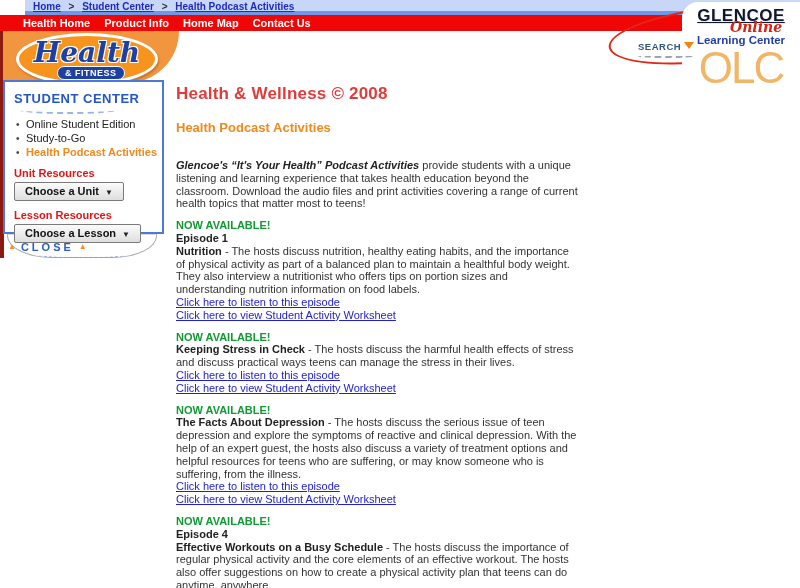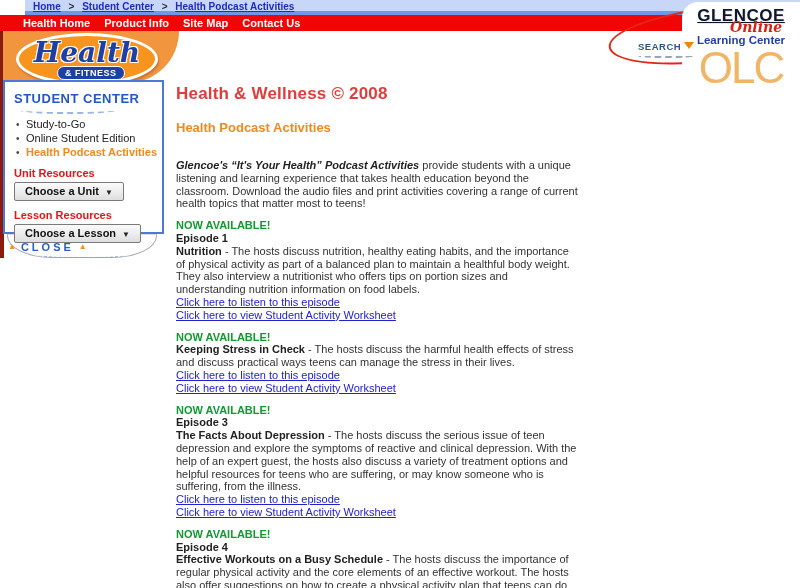--- a/index.html
+++ b/index.html
@@ -105,21 +105,21 @@
   <a>Home</a>
   <span class="sep">&gt;</span>
   <a>Student Center</a>
   <span class="sep">&gt;</span>
   <a>Health Podcast Activities</a>
 </div>
 
 <div class="navbar">
   <span>Health Home</span>
   <span>Product Info</span>
-  <span>Site Map</span>
+  <span>Home Map</span>
   <span>Contact Us</span>
 </div>
 
 <div class="logo-swoosh"></div>
 <div class="logo-blob">
   <div class="glencoe">GLENCOE</div>
   <div class="online">Online</div>
   <div class="lc">Learning Center</div>
   <div class="olc">OLC</div>
 </div>
@@ -133,22 +133,22 @@
 <div class="orange-shape"></div>
 <div class="brand-oval">
   <div class="brand-health">Health</div>
   <div class="brand-fitness">&amp; FITNESS</div>
 </div>
 
 <div class="sidebox">
   <div class="sc-title">STUDENT CENTER</div>
   <div class="sc-arc"></div>
   <ul class="sidelist">
+    <li><span>Online Student Edition</span></li>
     <li><span>Study-to-Go</span></li>
-    <li><span>Online Student Edition</span></li>
     <li class="active"><span>Health Podcast Activities</span></li>
   </ul>
   <div class="res-label">Unit Resources</div>
   <div class="dropbtn">
     <span>Choose a Unit</span><span class="dtri">▼</span>
   </div>
   <div class="res-label">Lesson Resources</div>
   <div class="dropbtn">
     <span>Choose a Lesson</span><span class="dtri">▼</span>
   </div>
@@ -174,21 +174,20 @@
 
   <div class="ep">
     <div class="now">NOW AVAILABLE!</div>
     <div class="epdesc"><span class="ept">Keeping Stress in Check</span><span> - The hosts discuss the harmful health effects of stress and discuss practical ways teens can manage the stress in their lives.</span></div>
     <a class="eplink">Click here to listen to this episode</a>
     <a class="eplink">Click here to view Student Activity Worksheet</a>
   </div>
 
   <div class="ep">
     <div class="now">NOW AVAILABLE!</div>
-    <div class="epnum">Episode 3</div>
     <div class="epdesc"><span class="ept">The Facts About Depression</span><span> - The hosts discuss the serious issue of teen depression and explore the symptoms of reactive and clinical depression. With the help of an expert guest, the hosts also discuss a variety of treatment options and helpful resources for teens who are suffering, or may know someone who is suffering, from the illness.</span></div>
     <a class="eplink">Click here to listen to this episode</a>
     <a class="eplink">Click here to view Student Activity Worksheet</a>
   </div>
 
   <div class="ep">
     <div class="now">NOW AVAILABLE!</div>
     <div class="epnum">Episode 4</div>
     <div class="epdesc"><span class="ept">Effective Workouts on a Busy Schedule</span><span> - The hosts discuss the importance of regular physical activity and the core elements of an effective workout. The hosts also offer suggestions on how to create a physical activity plan that teens can do anytime, anywhere.</span></div>
 

